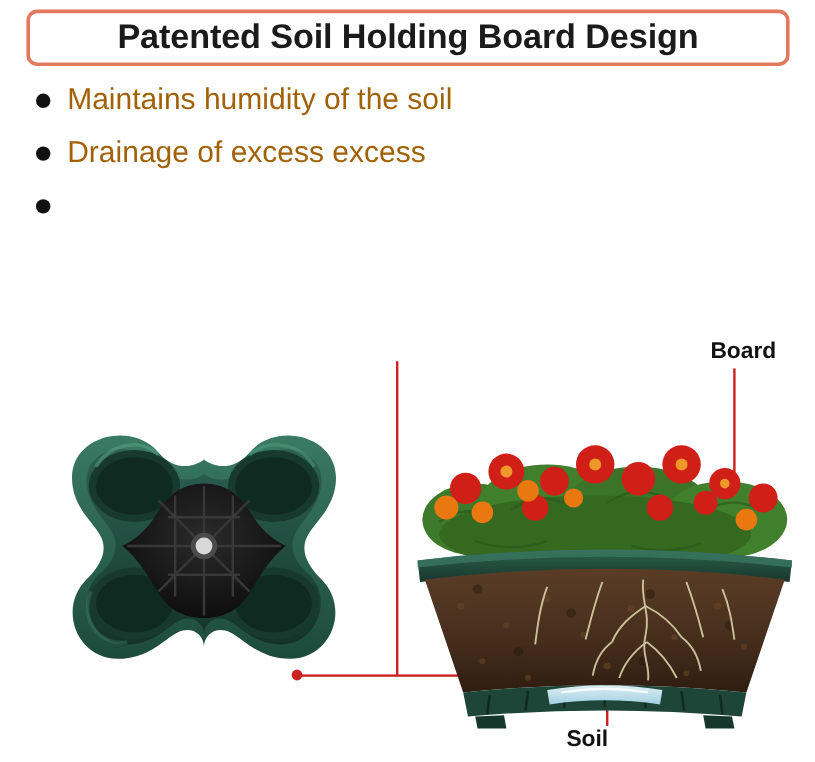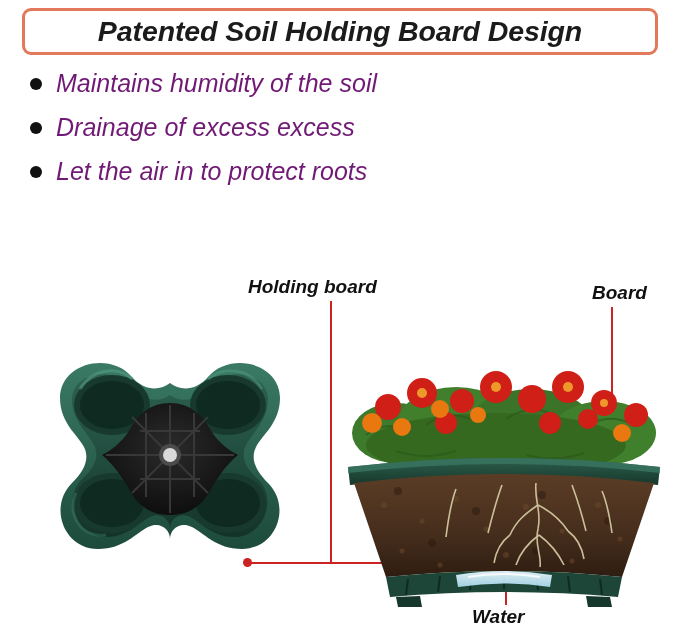--- a/index.html
+++ b/index.html
@@ -11,21 +11,20 @@
     height: 635px;
     background: #ffffff;
     font-family: "Liberation Sans", sans-serif;
     overflow: hidden;
     position: relative;
   }
   .page {
     position: relative;
     width: 679px;
     height: 482px;
-    font-style: italic;
   }
 
   
   .title-banner {
     position: absolute;
     left: 22px;
     top: 8px;
     width: 636px;
     height: 47px;
     border: 3px solid #e2785c;
@@ -59,21 +58,21 @@
     width: 12px;
     height: 12px;
     border-radius: 50%;
     background: #111111;
     margin-top: 12px;
     margin-right: 14px;
     flex: 0 0 auto;
   }
   .bullet-text {
     font-size: 25px;
-    color: #701a75;
+    color: #a16207;
     line-height: 34px;
     white-space: nowrap;
   }
 
   
   .diagram {
     position: absolute;
     left: 0;
     top: 255px;
     width: 679px;
@@ -152,29 +151,27 @@
     <div class="bullet-row">
       <span class="bullet-dot"></span>
       <span class="bullet-text">Maintains humidity of the soil</span>
     </div>
     <div class="bullet-row">
       <span class="bullet-dot"></span>
       <span class="bullet-text">Drainage of excess excess</span>
     </div>
     <div class="bullet-row">
       <span class="bullet-dot"></span>
-      <span class="bullet-text">Let the air in to protect roots</span>
     </div>
   </div>
 
   <div class="diagram">
 
-    <div class="label label-holding">Holding board</div>
     <div class="label label-soil">Board</div>
-    <div class="label label-water">Water</div>
+    <div class="label label-water">Soil</div>
 
     <div class="leader leader-holding-v"></div>
     <div class="leader-h leader-holding-h"></div>
     <div class="leader-h leader-holding-h2"></div>
     <div class="dot" style="left:243px; top:303px;"></div>
     <div class="dot" style="left:410px; top:303px;"></div>
 
     <div class="leader leader-soil-v"></div>
     <div class="dot" style="left:607px; top:230px;"></div>
 

